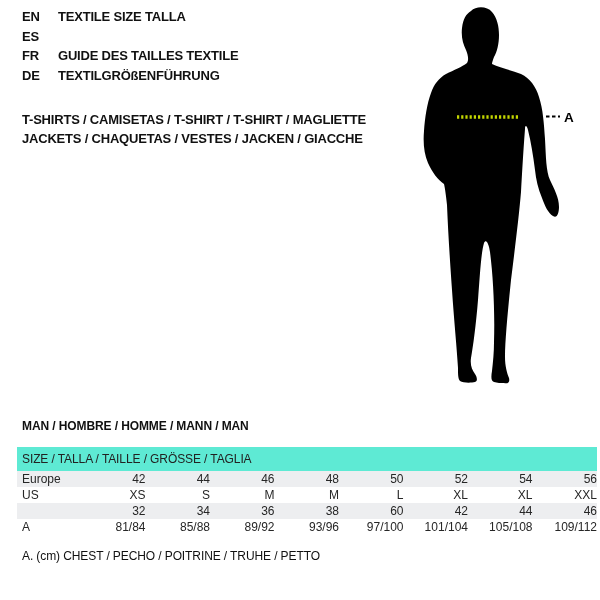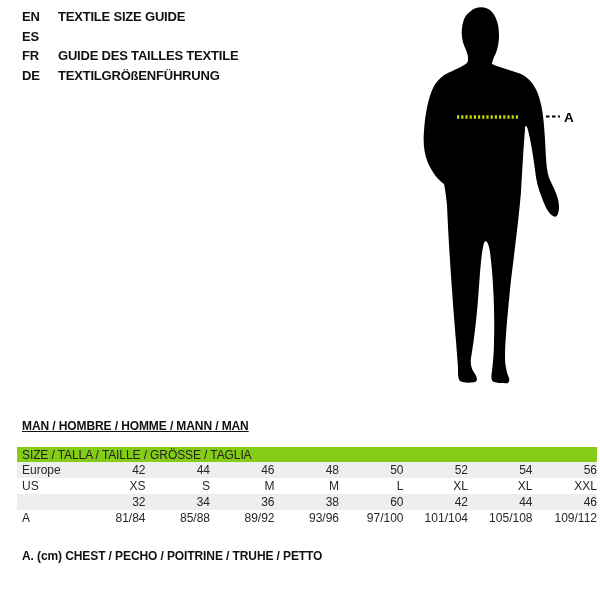--- a/index.html
+++ b/index.html
@@ -11,54 +11,58 @@
   
   .lang-list{position:absolute;left:22px;top:7px;}
   .lang-row{display:flex;font-size:13px;font-weight:bold;line-height:19.5px;letter-spacing:-0.2px;}
   .lang-code{width:36px;}
   
   .categories{position:absolute;left:22px;top:110px;font-size:13px;font-weight:bold;line-height:19px;letter-spacing:-0.2px;}
   
   .figure-svg{position:absolute;left:0;top:0;width:600px;height:600px;}
   .measure-label{font-family:"Liberation Sans",sans-serif;font-size:13.5px;font-weight:bold;fill:#000;}
   
-  .gender-label{position:absolute;left:22px;top:419px;font-size:12px;font-weight:bold;letter-spacing:-0.1px;text-decoration:underline;}
+  .gender-label{position:absolute;left:22px;top:419px;font-size:12px;font-weight:bold;letter-spacing:-0.1px;}
   
   .size-table{position:absolute;left:17px;top:447px;width:580px;border-collapse:collapse;table-layout:fixed;font-size:12px;color:#262626;}
   .size-table td{padding:0;vertical-align:middle;white-space:nowrap;}
-  .size-table .thead td{background:#84cc16;height:15px;padding-left:5px;color:#222;letter-spacing:-0.1px;}
+  .size-table .thead td{background:#5eead4;height:24px;padding-left:5px;color:#222;letter-spacing:-0.1px;}
   .size-table .data-row td{height:16px;text-align:right;}
   .size-table .data-row td.row-label{text-align:left;padding-left:5px;}
   .size-table .shaded{background:#edeef0;}
   
-  .footnote{position:absolute;left:22px;top:549px;font-size:12px;font-weight:bold;letter-spacing:-0.1px;}
+  .footnote{position:absolute;left:22px;top:549px;font-size:12px;font-weight:normal;letter-spacing:-0.1px;}
 </style>
 </head>
 <body>
 
 <div id="canvas">
 
   <div class="lang-list">
     <div class="lang-row">
       <span class="lang-code">EN</span>
-      <span class="lang-label">TEXTILE SIZE GUIDE</span>
+      <span class="lang-label">TEXTILE SIZE TALLA</span>
     </div>
     <div class="lang-row">
       <span class="lang-code">ES</span>
     </div>
     <div class="lang-row">
       <span class="lang-code">FR</span>
       <span class="lang-label">GUIDE DES TAILLES TEXTILE</span>
     </div>
     <div class="lang-row">
       <span class="lang-code">DE</span>
       <span class="lang-label">TEXTILGRÖßENFÜHRUNG</span>
     </div>
   </div>
 
+  <div class="categories">
+    <div>T-SHIRTS / CAMISETAS / T-SHIRT / T-SHIRT / MAGLIETTE</div>
+    <div>JACKETS / CHAQUETAS / VESTES / JACKEN / GIACCHE</div>
+  </div>
 
   <svg class="figure-svg" viewBox="0 0 600 600" aria-hidden="true">
     <path fill="#000000" d="
       M 471 11
       C 476 6 487 6 492 12
       C 497 18 499 26 499 35
       C 499 44 497 52 494 57
       C 493 60 492 62 492 64
       C 500 68 511 70 521 74
       C 530 78 536 87 539 97

